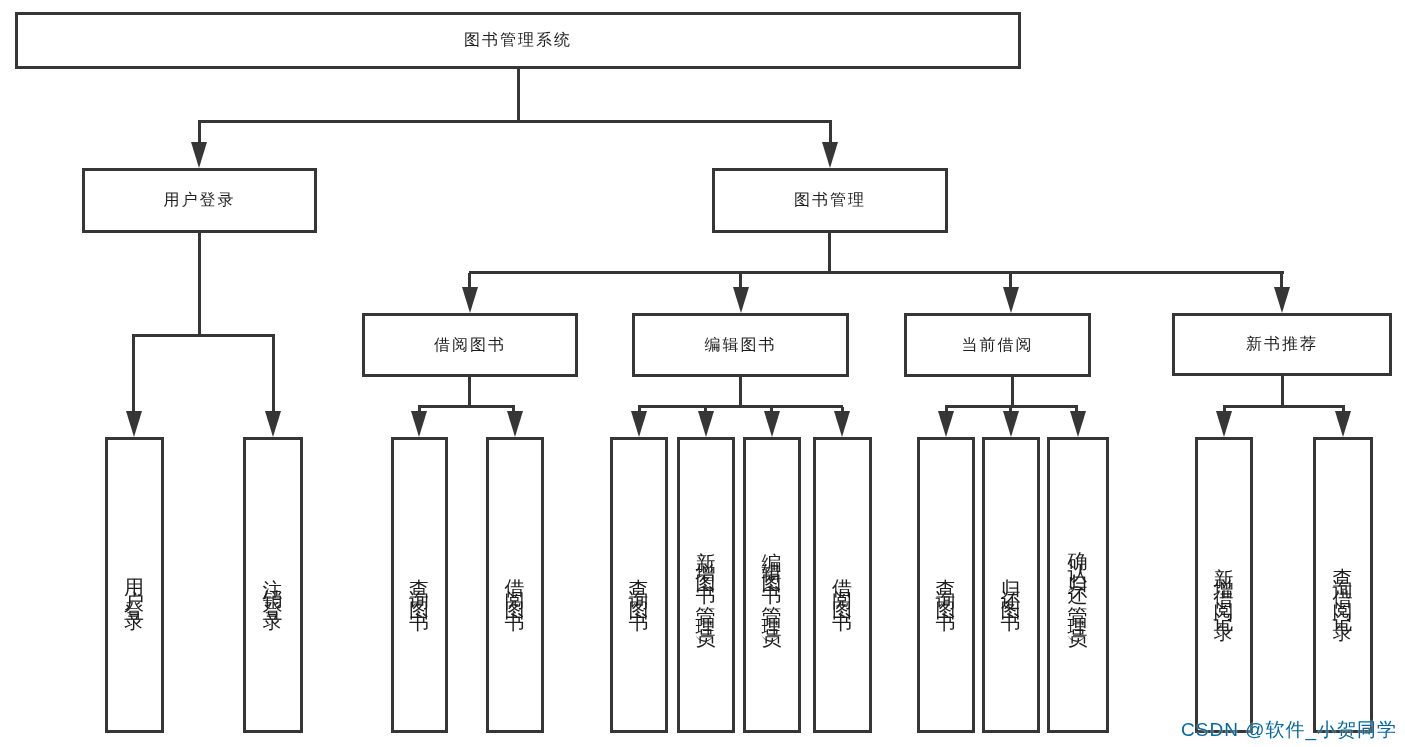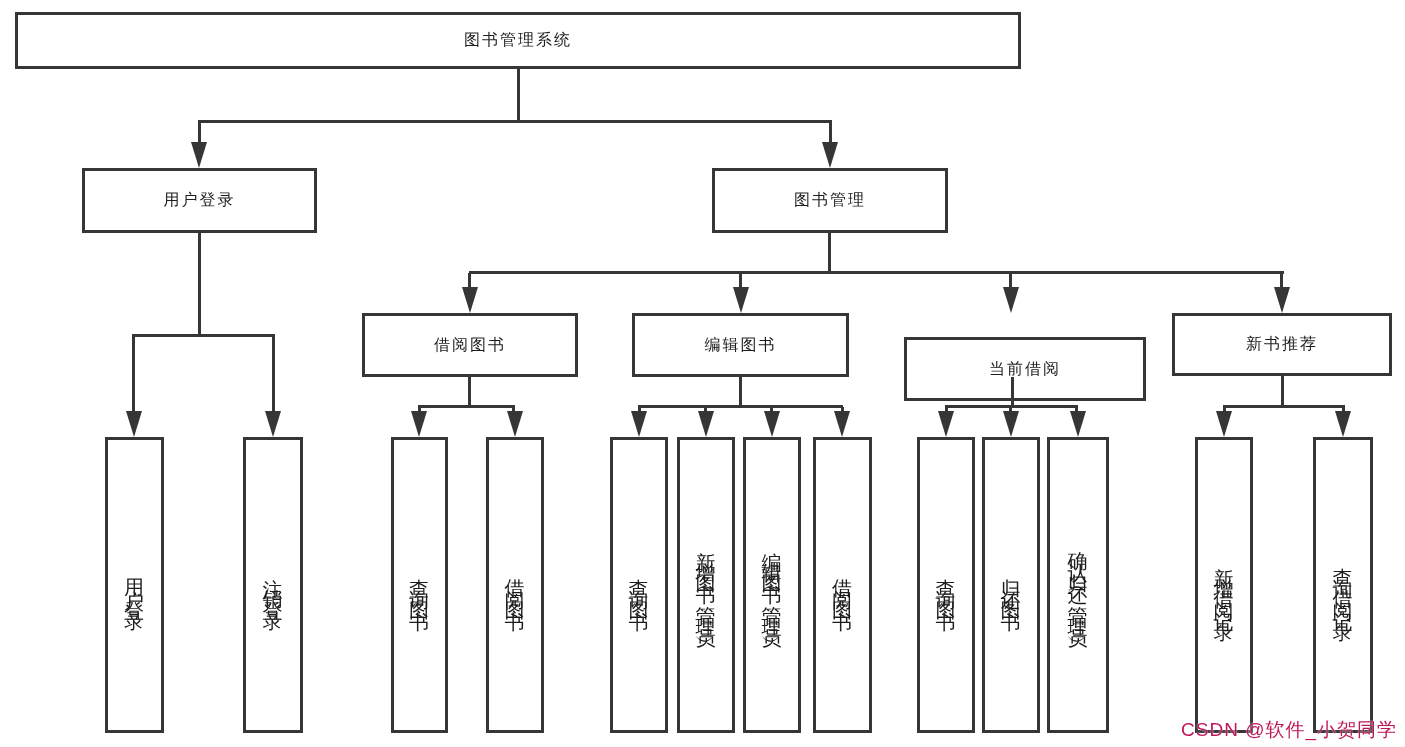--- a/index.html
+++ b/index.html
@@ -44,21 +44,21 @@
     border-left: 8px solid transparent;
     border-right: 8px solid transparent;
     border-top: 26px solid #363636;
   }
   .wm {
     position: absolute;
     right: 8px;
     bottom: 4px;
     font-size: 19px;
     letter-spacing: 1px;
-    color: #be185d;
+    color: #0369a1;
     text-shadow: 0 0 2px #ffffff;
     white-space: nowrap;
   }
 </style>
 </head>
 <body>
 
 <div id="canvas">
 
   <div class="box hbox" style="left:15px; top:12px; width:1006px; height:57px;">图书管理系统</div>
@@ -86,21 +86,21 @@
   <div class="ar" style="left:462px; top:287px;"></div>
   <div class="ln" style="left:739px; top:273px; width:3px; height:16px;"></div>
   <div class="ar" style="left:733px; top:287px;"></div>
   <div class="ln" style="left:1009px; top:273px; width:3px; height:16px;"></div>
   <div class="ar" style="left:1003px; top:287px;"></div>
   <div class="ln" style="left:1280px; top:273px; width:3px; height:16px;"></div>
   <div class="ar" style="left:1274px; top:287px;"></div>
 
   <div class="box hbox" style="left:362px; top:313px; width:216px; height:64px;">借阅图书</div>
   <div class="box hbox" style="left:632px; top:313px; width:217px; height:64px;">编辑图书</div>
-  <div class="box hbox" style="left:904px; top:313px; width:242px; height:64px;margin-top:24px;">当前借阅</div>
+  <div class="box hbox" style="left:904px; top:313px; width:187px; height:64px;">当前借阅</div>
   <div class="box hbox" style="left:1172px; top:313px; width:220px; height:63px;">新书推荐</div>
 
   <div class="ln" style="left:468px; top:377px; width:3px; height:30px;"></div>
   <div class="ln" style="left:418px; top:405px; width:97px; height:3px;"></div>
   <div class="ln" style="left:418px; top:407px; width:3px; height:8px;"></div>
   <div class="ar" style="left:411px; top:411px;"></div>
   <div class="ln" style="left:512px; top:407px; width:3px; height:8px;"></div>
   <div class="ar" style="left:507px; top:411px;"></div>
 
   <div class="ln" style="left:739px; top:377px; width:3px; height:30px;"></div>

